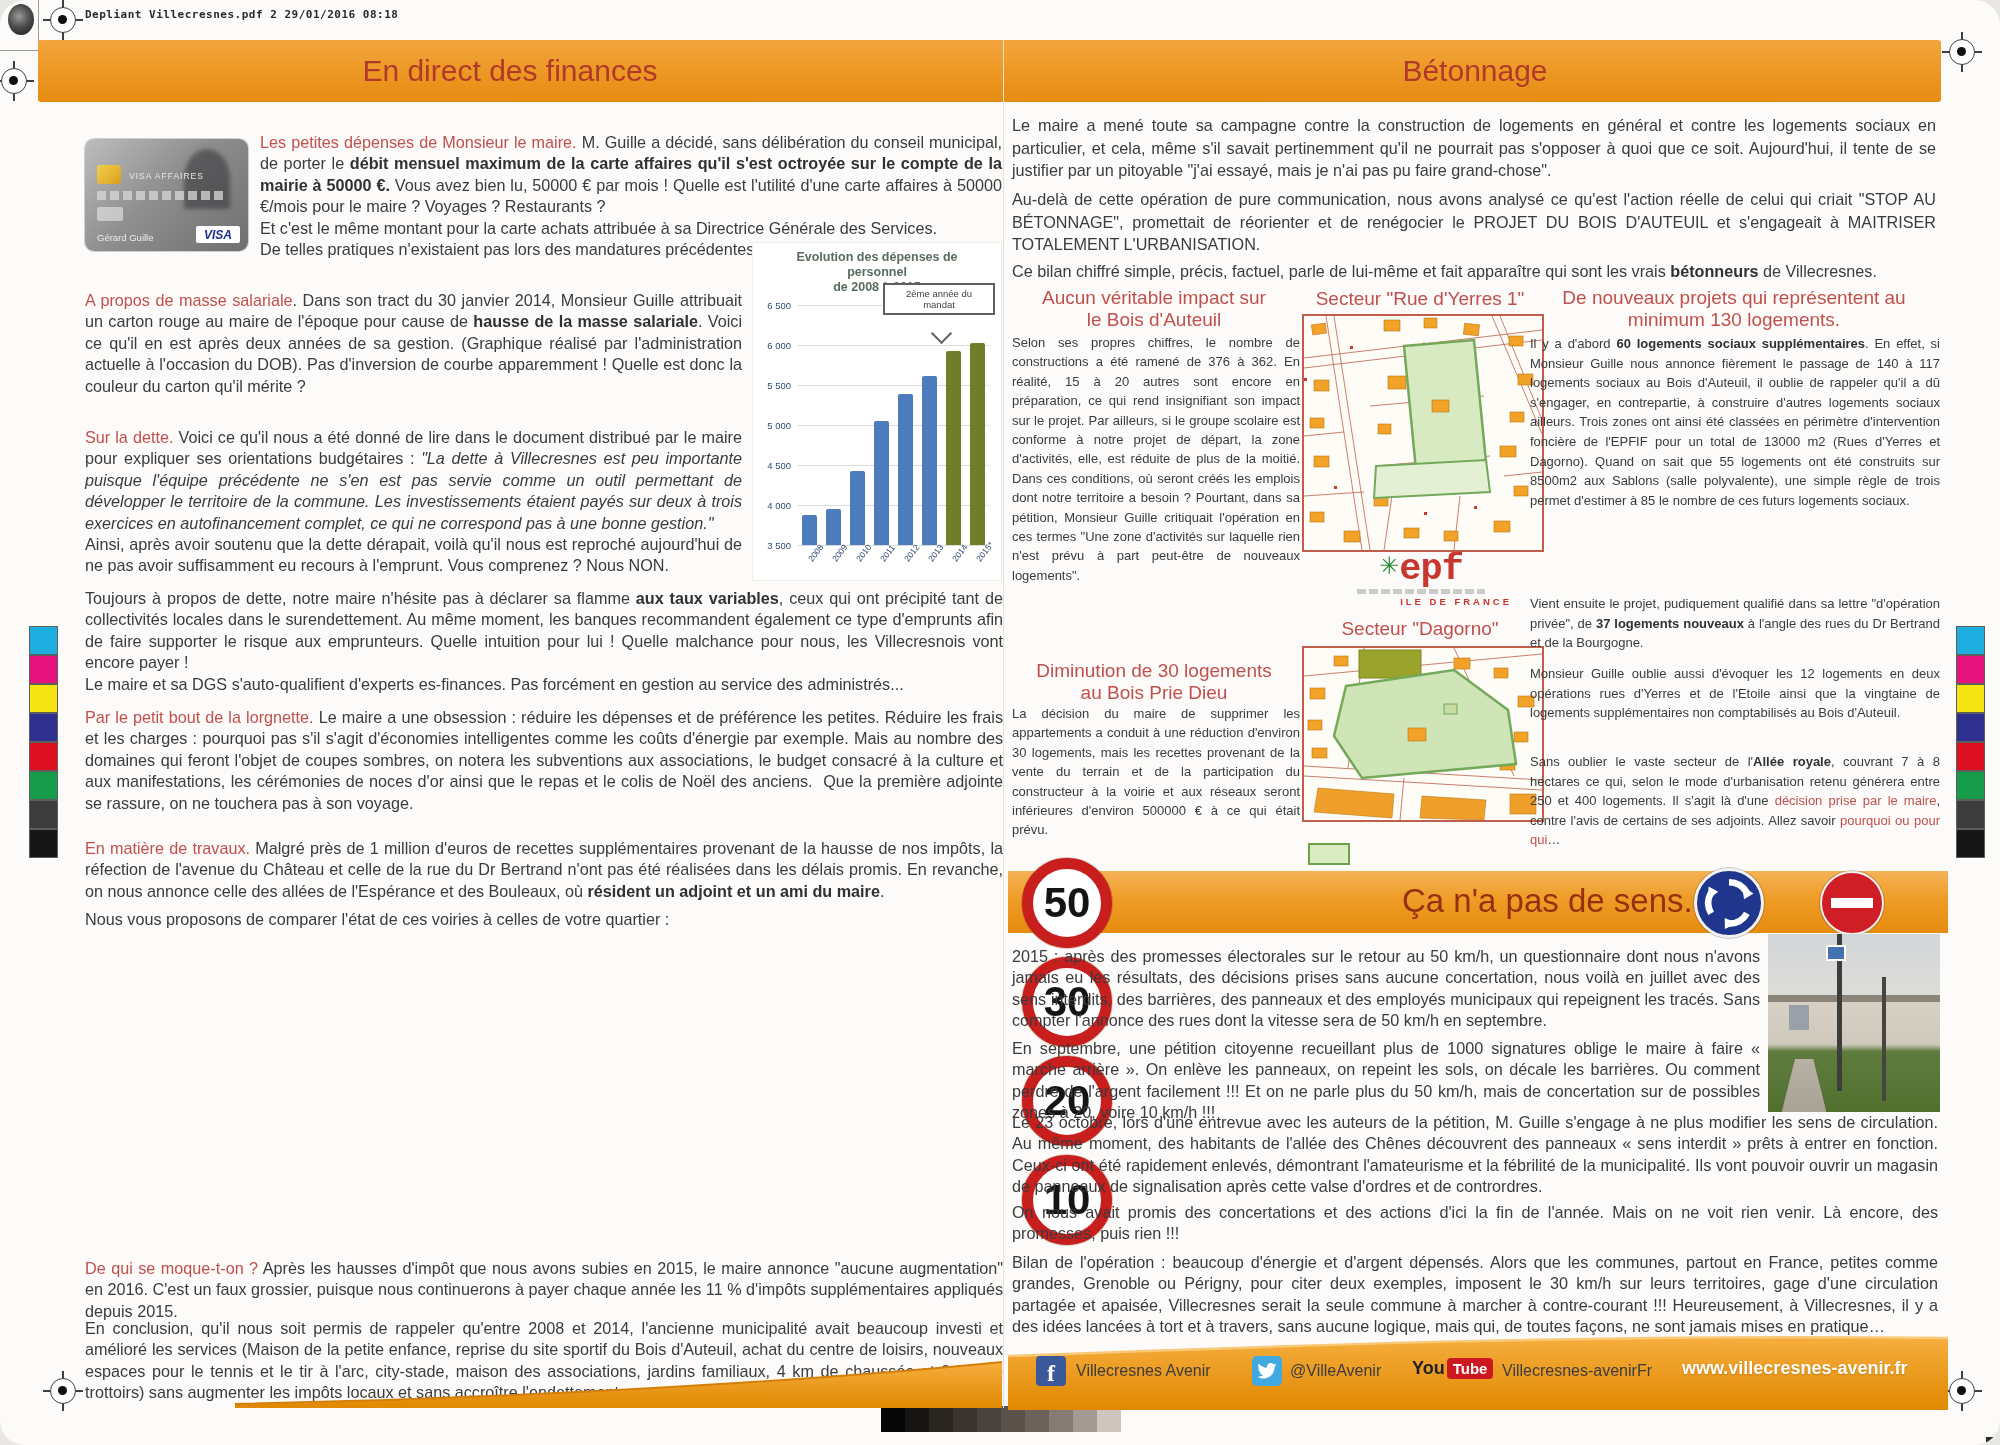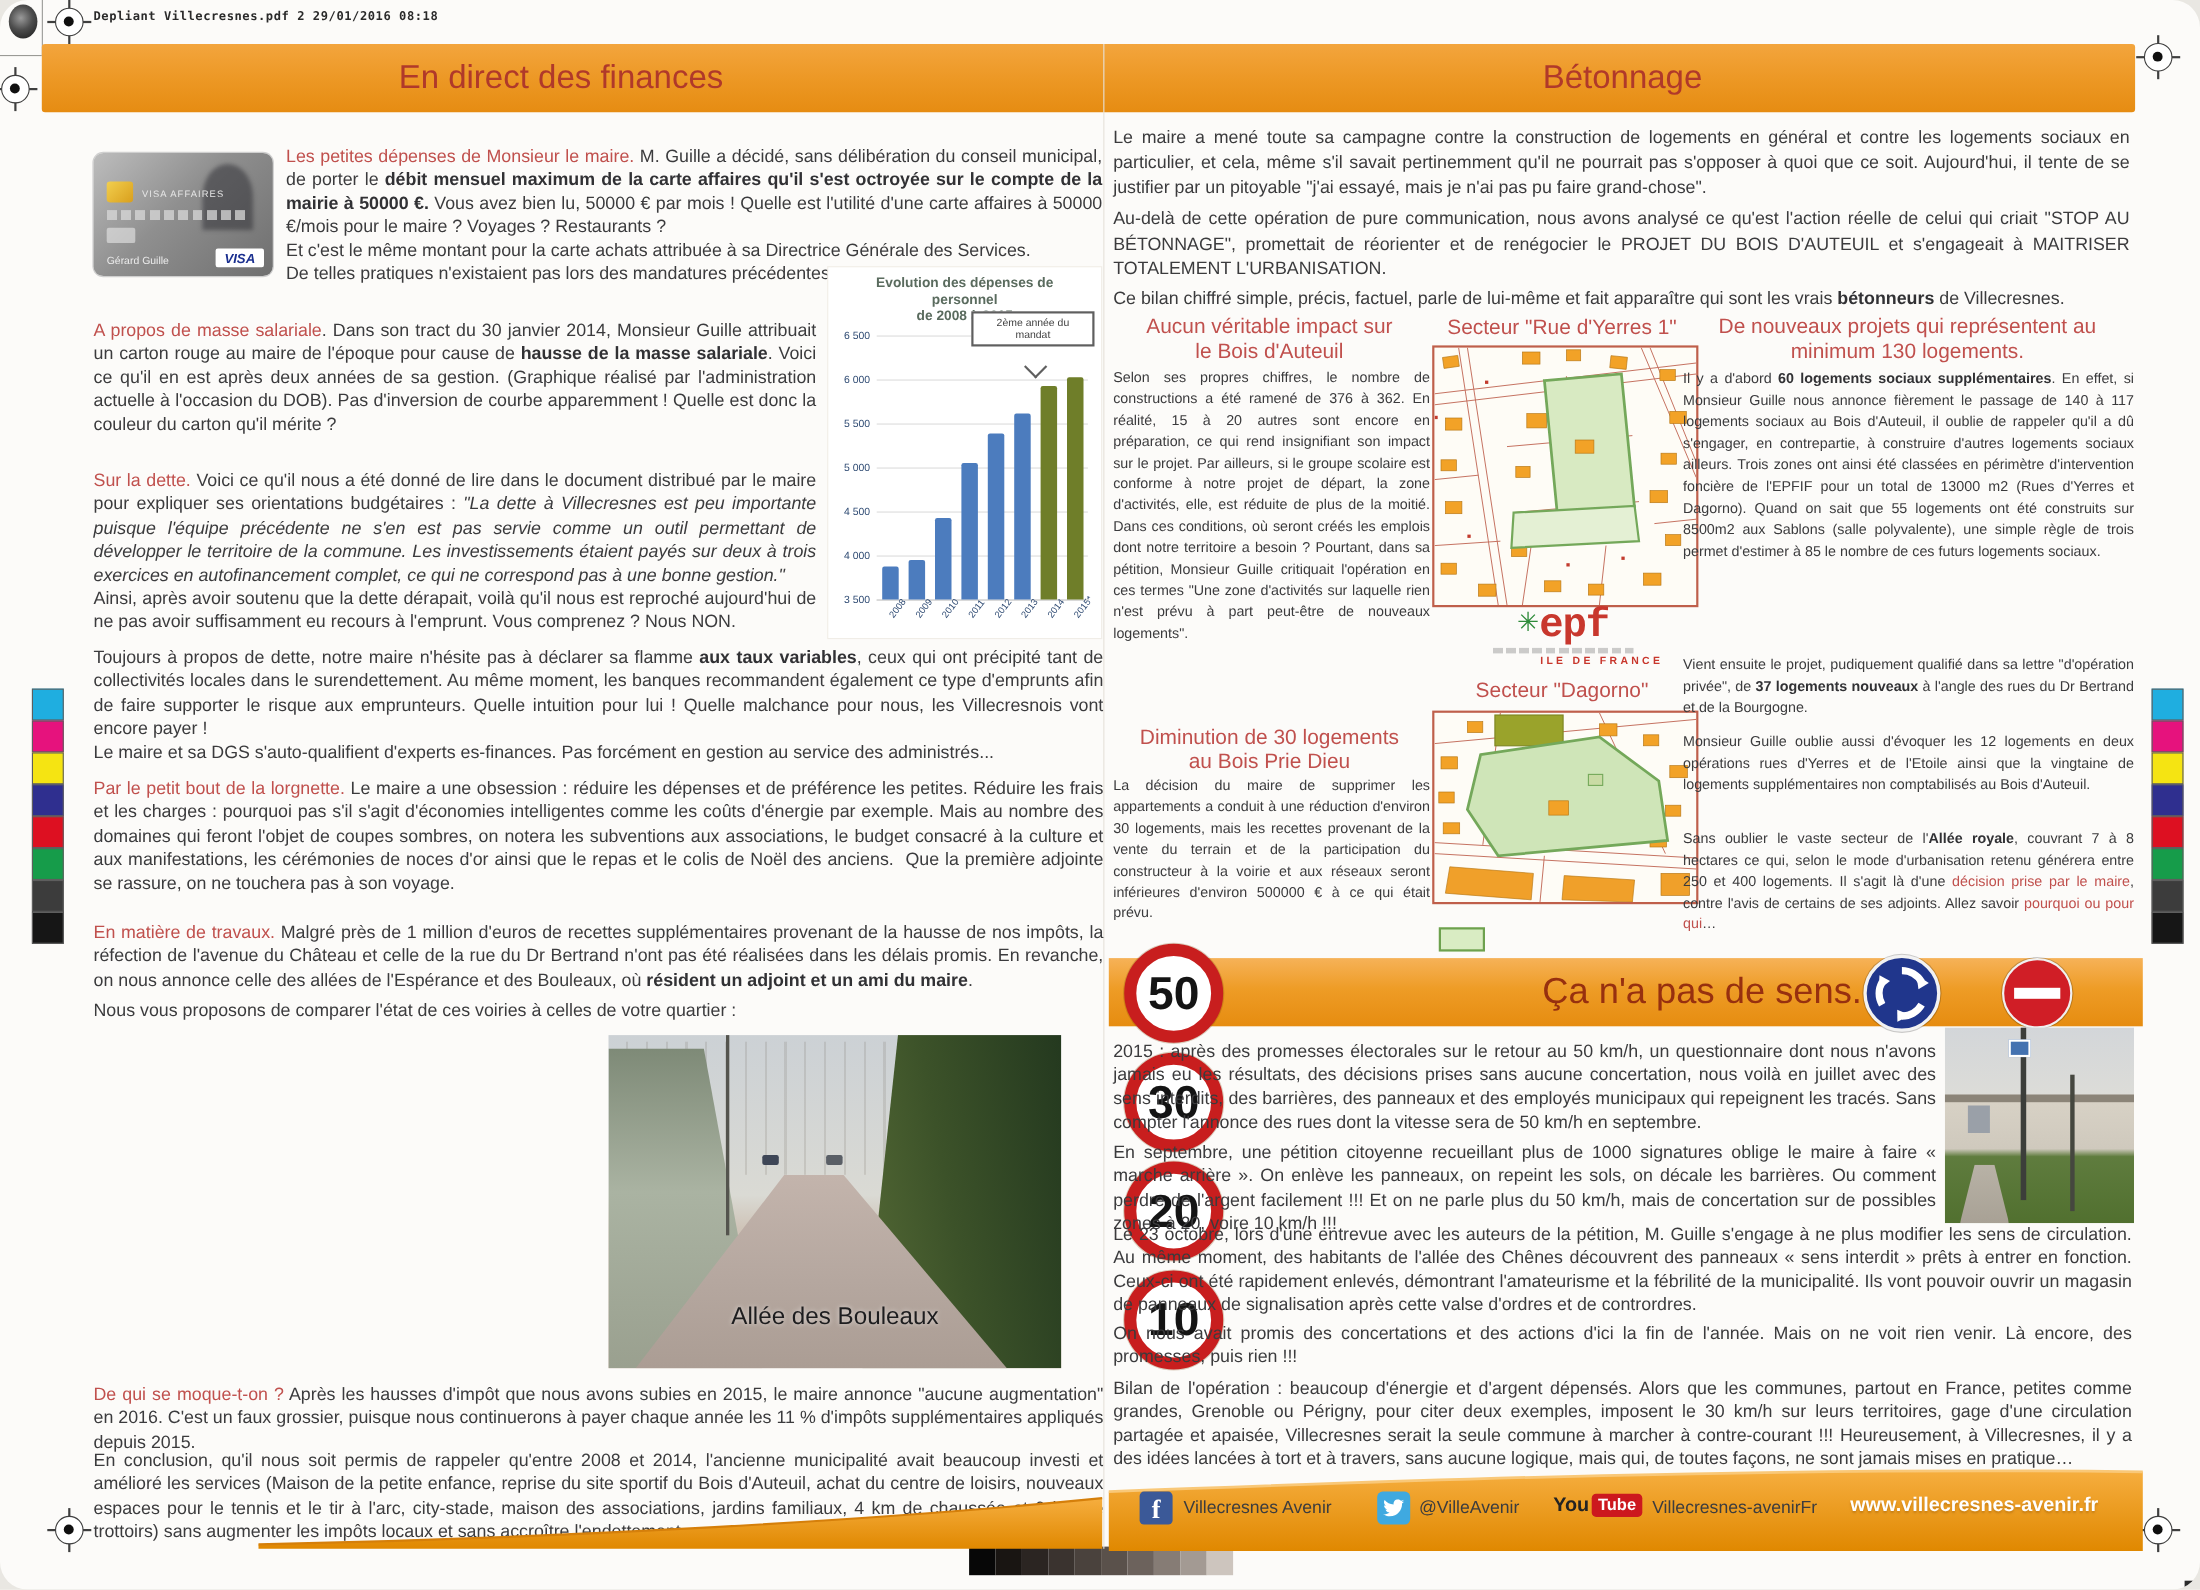--- a/index.html
+++ b/index.html
@@ -245,31 +245,20 @@
         <div class="xlab" style="left: 160px;">2014</div>
         <div class="bar" style="left: 172.5px; width: 15px; height: 201.6px; background: rgb(111, 126, 41);"></div>
         <div class="xlab" style="left: 184px;">2015*</div>
       </div>
     <div class="callout">2ème année du
 mandat</div>
     <div class="callout-arrow"></div>
   </div>
 
 
-  <div class="abs photo" style="left:553px;top:941px;width:412px;height:303px;">
-    <div style="inset:0;background:linear-gradient(180deg,#ccd1d5 0%,#dadad4 48%,#cfc4b8 58%,#bfb1a6 100%);"></div>
-    <div style="left:4%;top:2%;width:60%;height:40%;background:repeating-linear-gradient(90deg,rgba(95,85,72,.25) 0 2px,transparent 2px 18px);opacity:.6;"></div>
-    <div style="left:0;top:4%;width:34%;height:96%;background:linear-gradient(180deg,#7e8a77 0%,#aab3a2 45%,#9aa08f 100%);clip-path:polygon(0 0,62% 0,100% 100%,0 100%);"></div>
-    <div style="right:0;top:0;width:44%;height:100%;background:linear-gradient(260deg,#24391f 0%,#3c5229 55%,#566b36 100%);clip-path:polygon(100% 0,18% 0,0 100%,100% 100%);"></div>
-    <div style="left:6%;bottom:0;width:82%;height:58%;background:linear-gradient(180deg,#c3b4ac 0%,#b5a79f 55%,#ab9d94 100%);clip-path:polygon(40% 0,56% 0,100% 100%,0 100%);"></div>
-    <div style="left:34%;top:36%;width:15px;height:9px;background:#3e4656;border-radius:2px;"></div>
-    <div style="left:48%;top:36%;width:15px;height:9px;background:#5a5f66;border-radius:2px;"></div>
-    <div style="left:26%;top:0;width:3px;height:60%;background:#54544e;"></div>
-    <div class="caption" style="bottom:34px;">Allée des Bouleaux</div>
-  </div>
 
   <div class="abs para" style="left:85px;top:1258px;width:918px;"><span class="run-r">De qui se moque-t-on ?</span><span> Après les hausses d'impôt que nous avons subies en 2015, le maire annonce "aucune augmentation" en 2016. C'est un faux grossier, puisque nous continuerons à payer chaque année les 11 % d'impôts supplémentaires appliqués depuis 2015.</span></div>
   <div class="abs para" style="left:85px;top:1318px;width:918px;"><span>En conclusion, qu'il nous soit permis de rappeler qu'entre 2008 et 2014, l'ancienne municipalité avait beaucoup investi et amélioré les services (Maison de la petite enfance, reprise du site sportif du Bois d'Auteuil, achat du centre de loisirs, nouveaux espaces pour le tennis et le tir à l'arc, city-stade, maison des associations, jardins familiaux, 4 km de chaussée et 9 km de trottoirs) sans augmenter les impôts locaux et sans accroître l'endettement.</span></div>
 
   <div class="abs para intro" style="left:1012px;top:114px;width:924px;"><span>Le maire a mené toute sa campagne contre la construction de logements en général et contre les logements sociaux en particulier, et cela, même s'il savait pertinemment qu'il ne pourrait pas s'opposer à quoi que ce soit. Aujourd'hui, il tente de se justifier par un pitoyable "j'ai essayé, mais je n'ai pas pu faire grand-chose".</span></div>
   <div class="abs para intro" style="left:1012px;top:188px;width:924px;"><span>Au-delà de cette opération de pure communication, nous avons analysé ce qu'est l'action réelle de celui qui criait "STOP AU BÉTONNAGE", promettait de réorienter et de renégocier le PROJET DU BOIS D'AUTEUIL et s'engageait à MAITRISER TOTALEMENT L'URBANISATION.</span></div>
   <div class="abs para intro" style="left:1012px;top:260px;width:924px;"><span>Ce bilan chiffré simple, précis, factuel, parle de lui-même et fait apparaître qui sont les vrais </span><span class="run-b">bétonneurs</span><span> de Villecresnes.</span></div>
 
   <div class="abs redhead" style="left:1008px;top:287px;width:292px;">Aucun véritable impact sur
 le Bois d'Auteuil</div>

